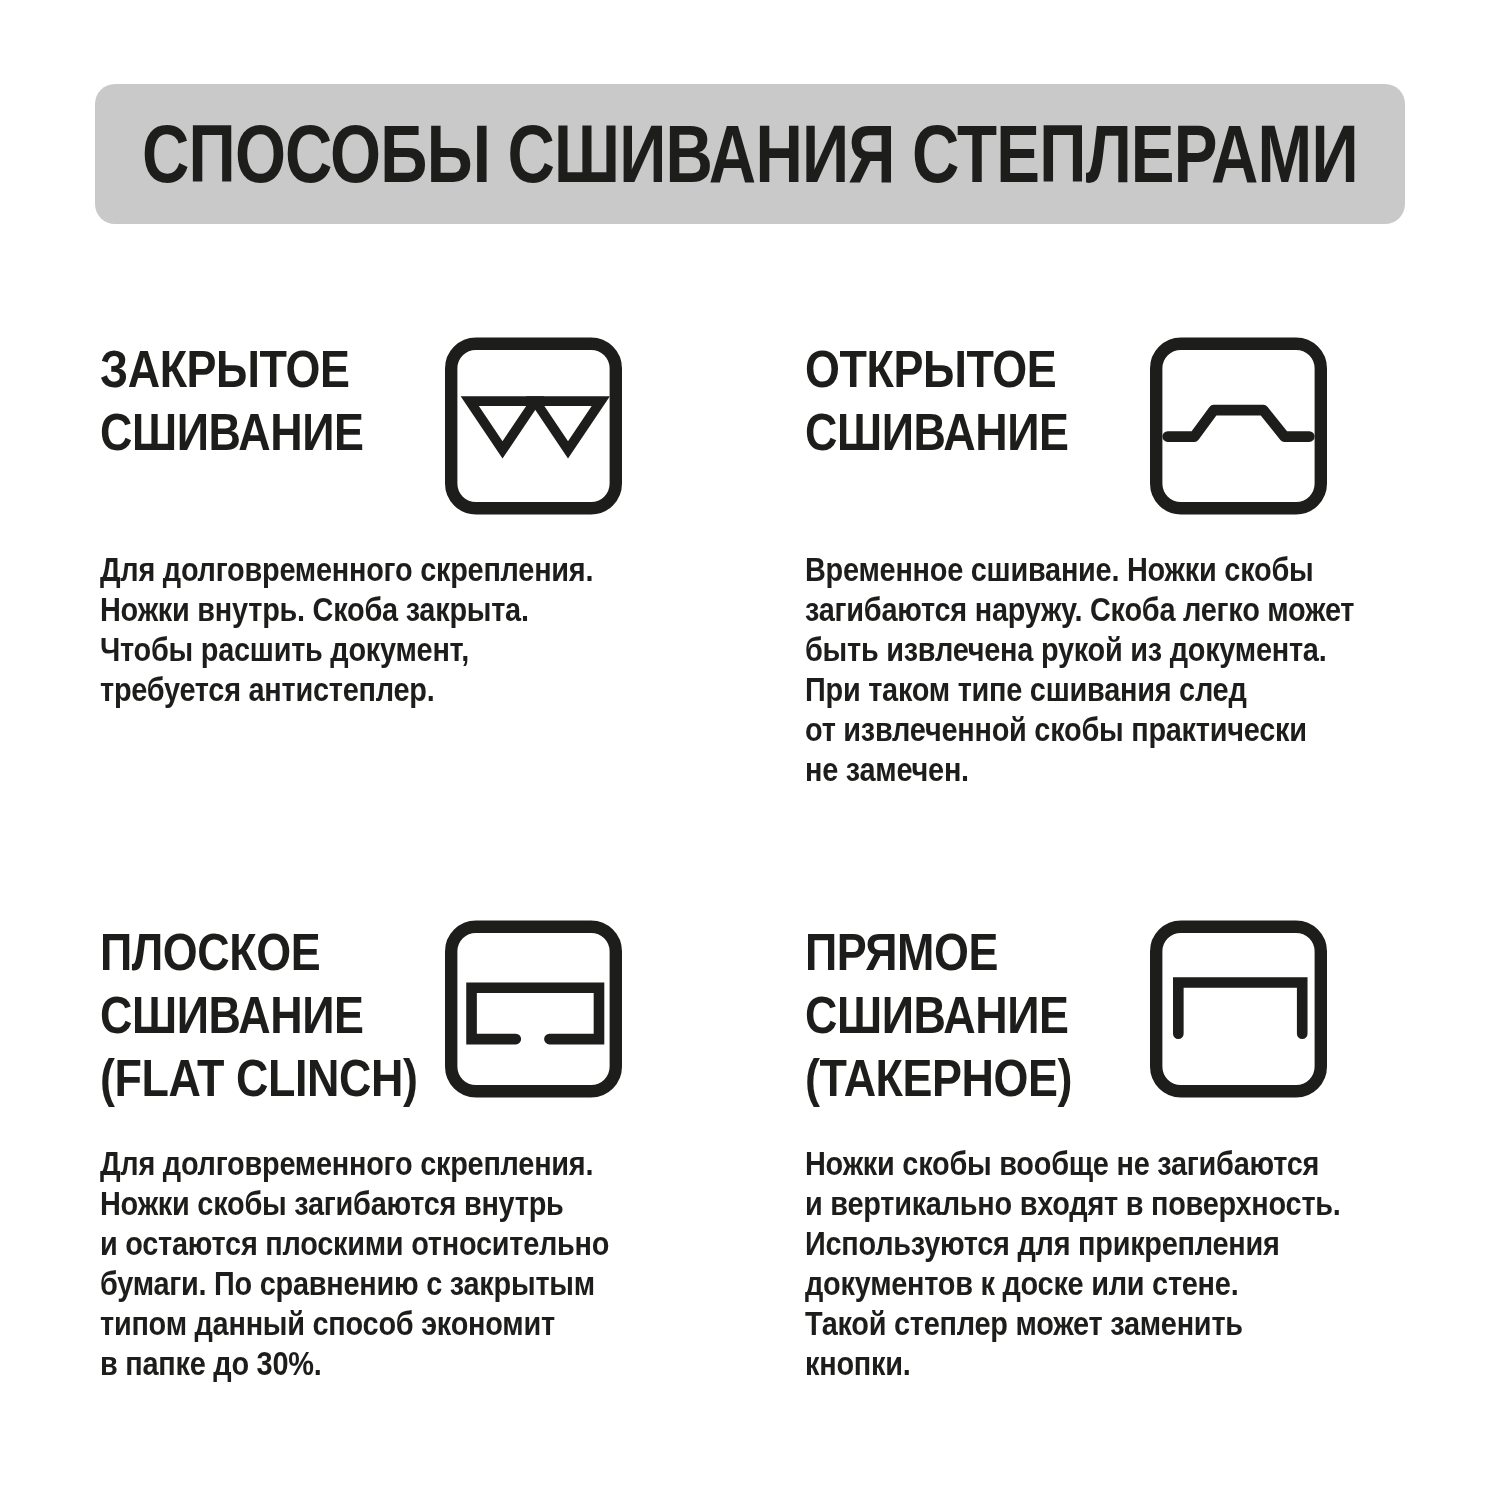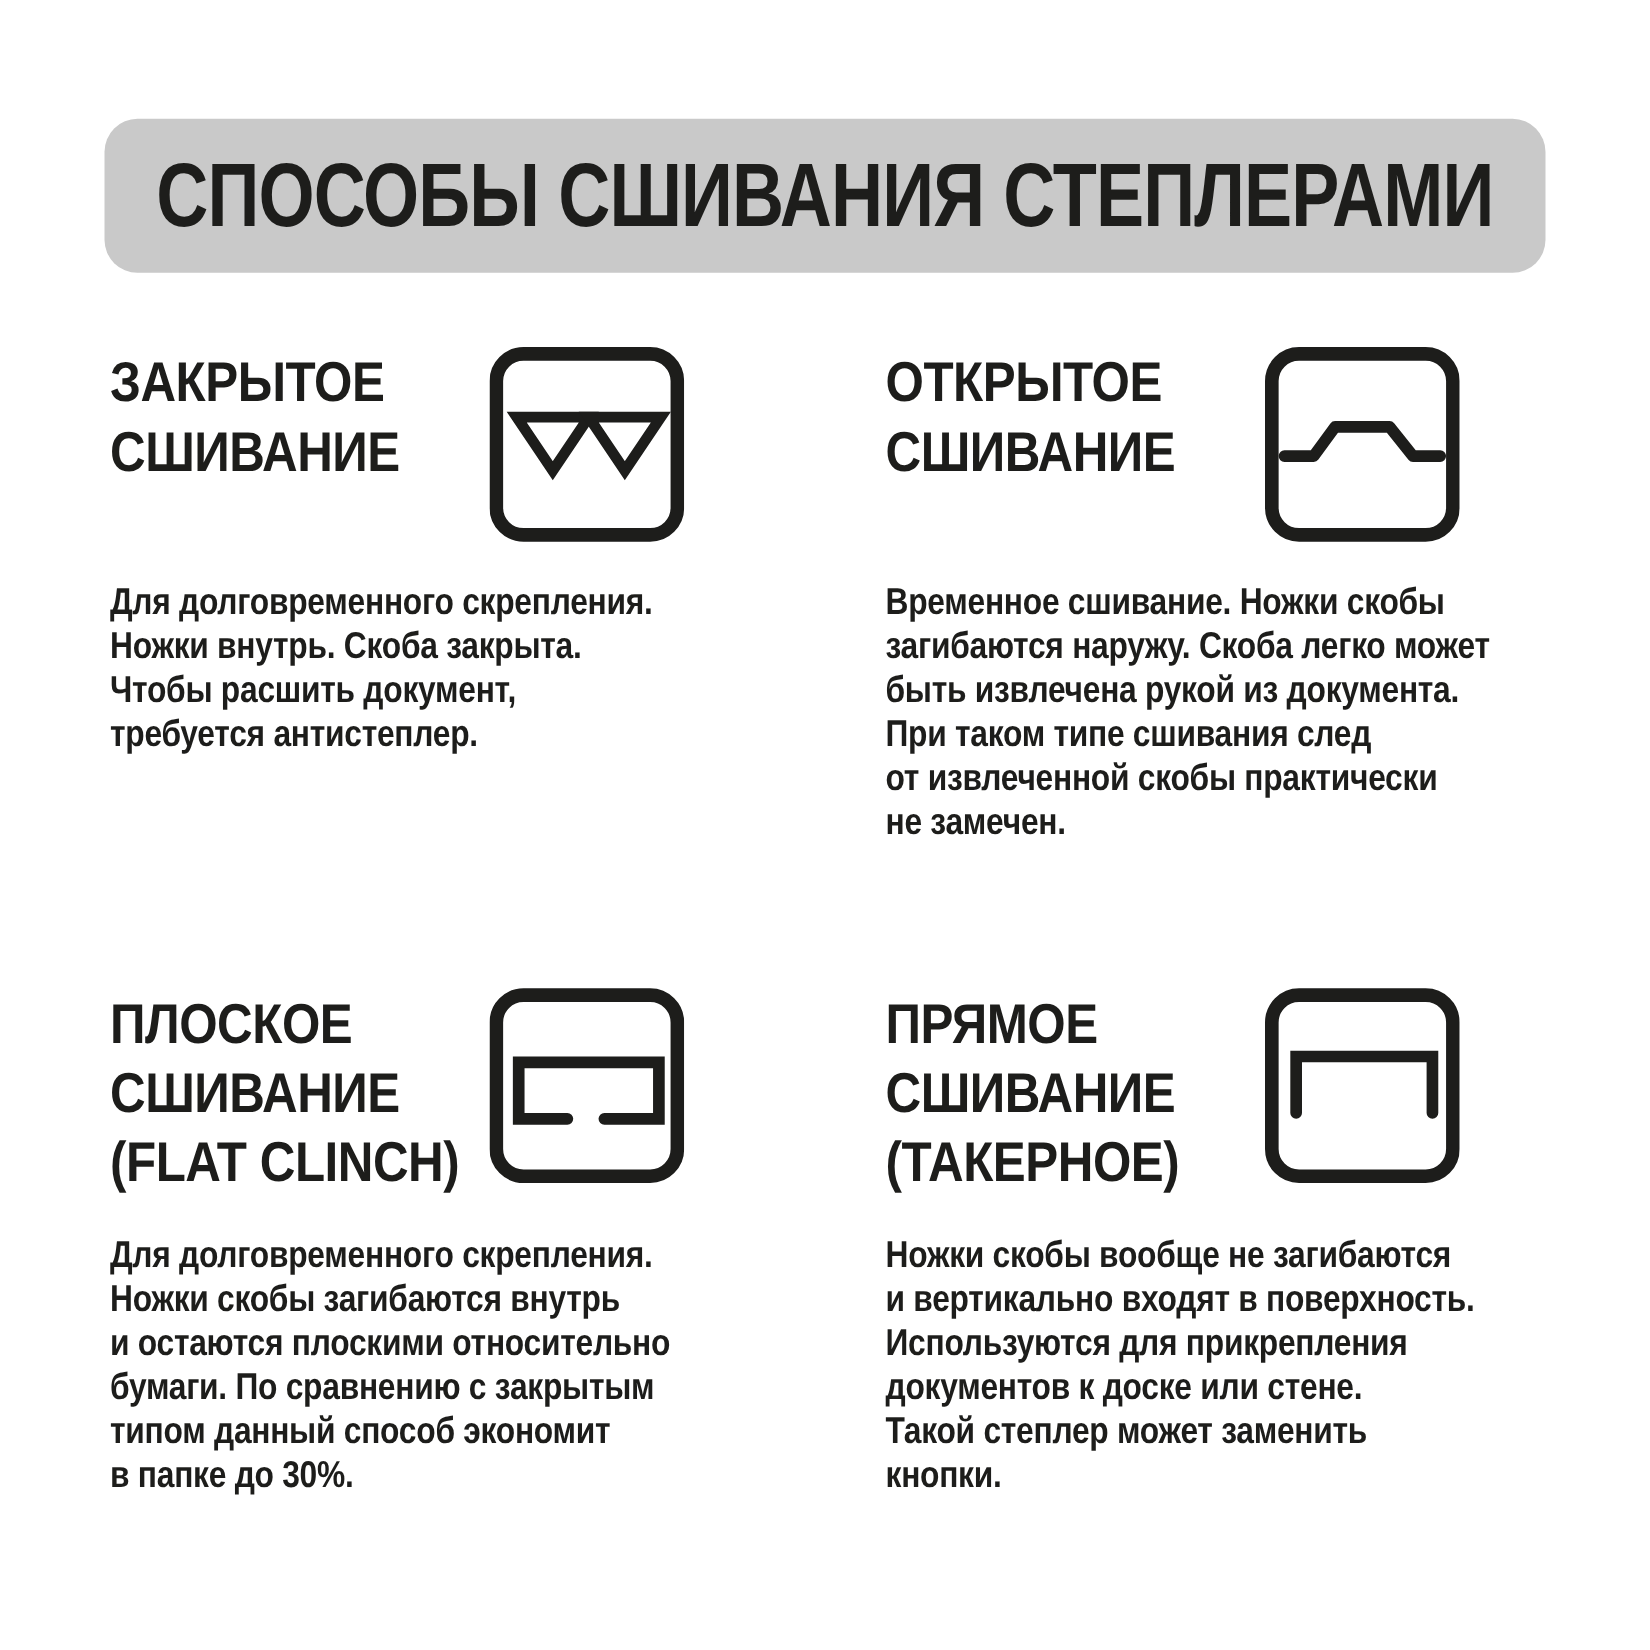--- a/index.html
+++ b/index.html
@@ -16,38 +16,38 @@
     color: var(--text);
     overflow: hidden;
   }
   .canvas {
     position: relative;
     width: 1500px;
     height: 1500px;
     background: var(--background);
   }
   .header-banner {
-    margin: 108px 95px 0 95px;
+    margin: 84px 95px 0 95px;
     height: 140px;
     background: var(--header-bg);
-    border-radius: 30px;
+    border-radius: 20px;
     display: flex;
     align-items: center;
     justify-content: center;
   }
   .header-title {
     font-size: 82px;
     font-weight: 700;
     letter-spacing: -1px;
     white-space: pre;
     transform: scaleX(0.80);
     transform-origin: center center;
   }
   .sections {
-    margin-top: 66px;
+    margin-top: 112px;
     padding: 0 75px 0 100px;
     display: grid;
     grid-template-columns: 600px 1fr;
     column-gap: 105px;
     row-gap: 130px;
   }
   .section-head {
     display: flex;
     align-items: flex-start;
   }

